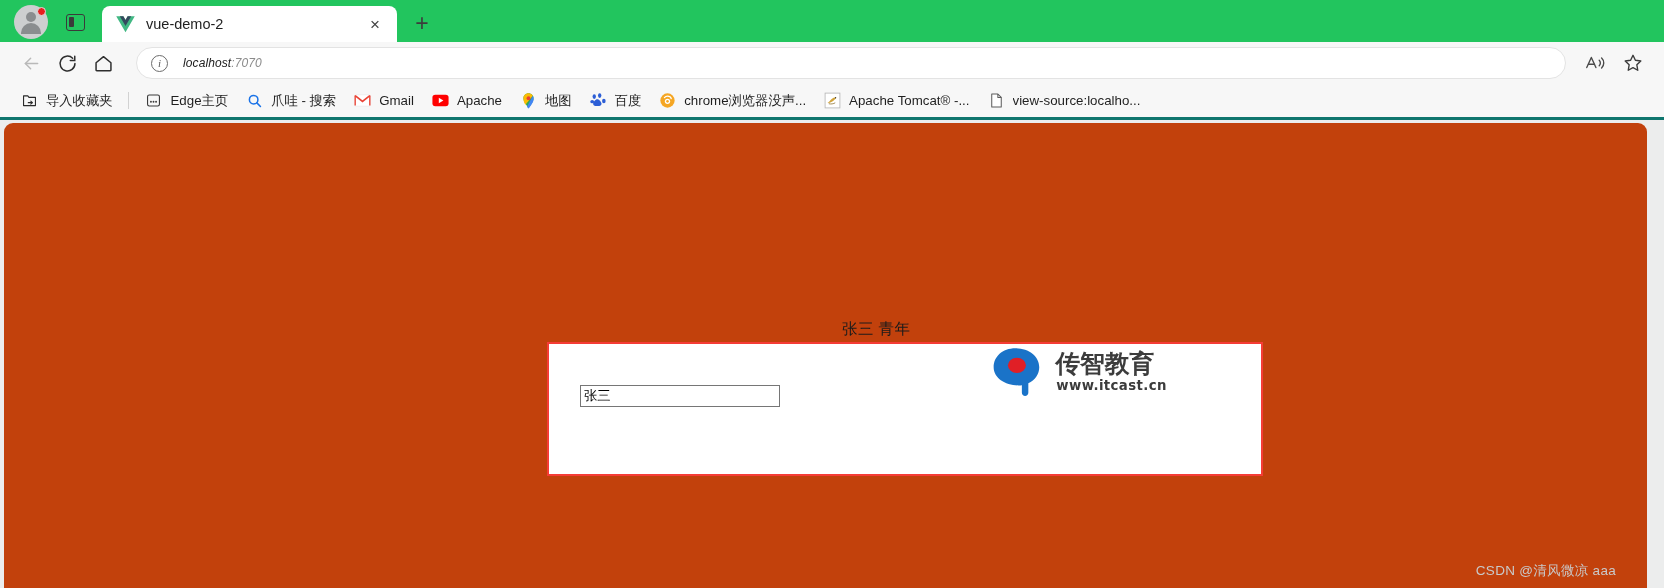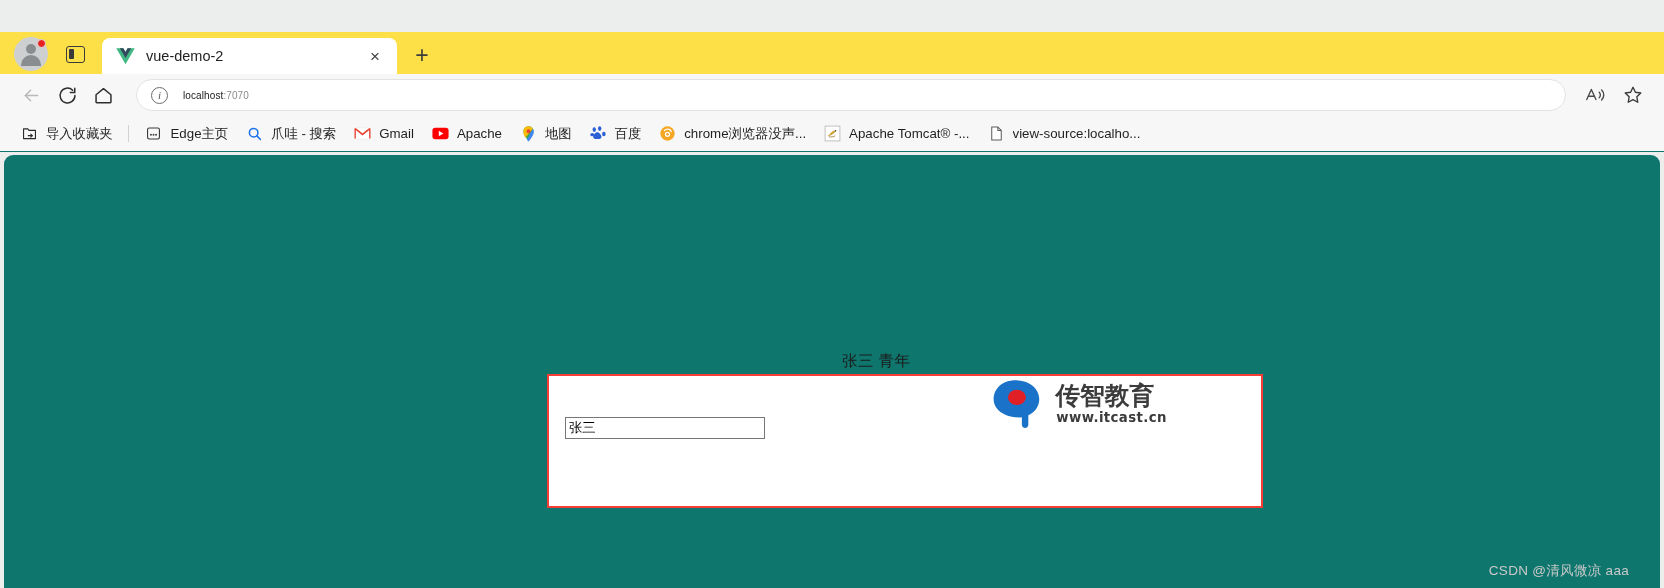--- a/index.html
+++ b/index.html
@@ -13,25 +13,24 @@
   
   .browser {
     width: 1664px; height: 588px;
     display: flex; flex-direction: column;
     background: #eceded;
   }
 
   
   .tabstrip {
     height: 42px;
-    background: #fde047;
+    background: #22c55e;
     display: flex; align-items: flex-end;
     padding-left: 8px;
     position: relative;
-    margin-top: 32px;
   }
   .profile-btn {
     width: 34px; height: 34px;
     margin: 0 6px 3px 6px;
     border-radius: 50%;
     background: #cdcfd0;
     position: relative;
     display: flex; align-items: center; justify-content: center;
   }
   .profile-avatar {
@@ -116,53 +115,53 @@
     border: 1px solid #e3e3e3;
   }
   .info-circle {
     width: 17px; height: 17px; flex: 0 0 auto;
     border: 1.4px solid #6c6c6c; border-radius: 50%;
     display: flex; align-items: center; justify-content: center;
     font-size: 11px; font-style: italic; color: #5a5a5a;
     font-family: "Liberation Serif", serif;
     margin-right: 15px;
   }
-  .url { font-size: 10px; color: #202020; letter-spacing: .1px; }
+  .url { font-size: 12px; color: #202020; letter-spacing: .1px; font-style: italic; }
   .url .port { color: #8b8b8b; }
   .toolbar-right { display: flex; align-items: center; gap: 4px; }
 
   
   .bookmarks {
     height: 36px;
     background: #f7f7f7;
     display: flex; align-items: center;
     padding: 0 12px;
     gap: 0px;
     font-size: 13.3px; color: #1f1f1f;
-    border-bottom: 1px solid #0f766e;
+    border-bottom: 3px solid #0f766e;
   }
   .bm {
     display: flex; align-items: center;
     padding: 5px 9px; border-radius: 5px;
     white-space: nowrap; gap: 8px;
     max-width: 185px;
   }
   .bm-label { overflow: hidden; text-overflow: ellipsis; white-space: nowrap; }
   .bm-ico { width: 17px; height: 17px; flex: 0 0 auto; display: block; }
   .bm-sep {
     width: 1px; height: 17px; background: #d2d2d2;
     margin: 0 7px; flex: 0 0 auto;
   }
 
   
   .viewport {
     flex: 1 1 auto;
-    background: #0f766e;
+    background: #c2410c;
     border-radius: 9px 9px 0 0;
-    margin: 3px 4px 0 4px;
+    margin: 3px 17px 0 4px;
     position: relative;
     overflow: hidden;
   }
 
   .app-title {
     position: absolute;
     left: 838px; top: 196px;
     font-size: 15.5px; color: #1b1b1b;
     letter-spacing: .4px;
     white-space: nowrap;
@@ -177,21 +176,21 @@
   }
 
   .itcast-logo {
     position: absolute;
     left: 438px; top: -2px;
     width: 190px; height: 58px;
   }
 
   .field-row {
     position: absolute;
-    left: 16px; top: 41px;
+    left: 31px; top: 41px;
     display: flex;
   }
   .field {
     width: 200px; height: 22px;
     border: 1px solid #767676;
     background: #ffffff;
     font-family: "Liberation Sans", "DejaVu Sans", sans-serif;
     font-size: 13.3px; color: #000000;
     padding: 1px 2px 1px 3px;
     outline: none;

